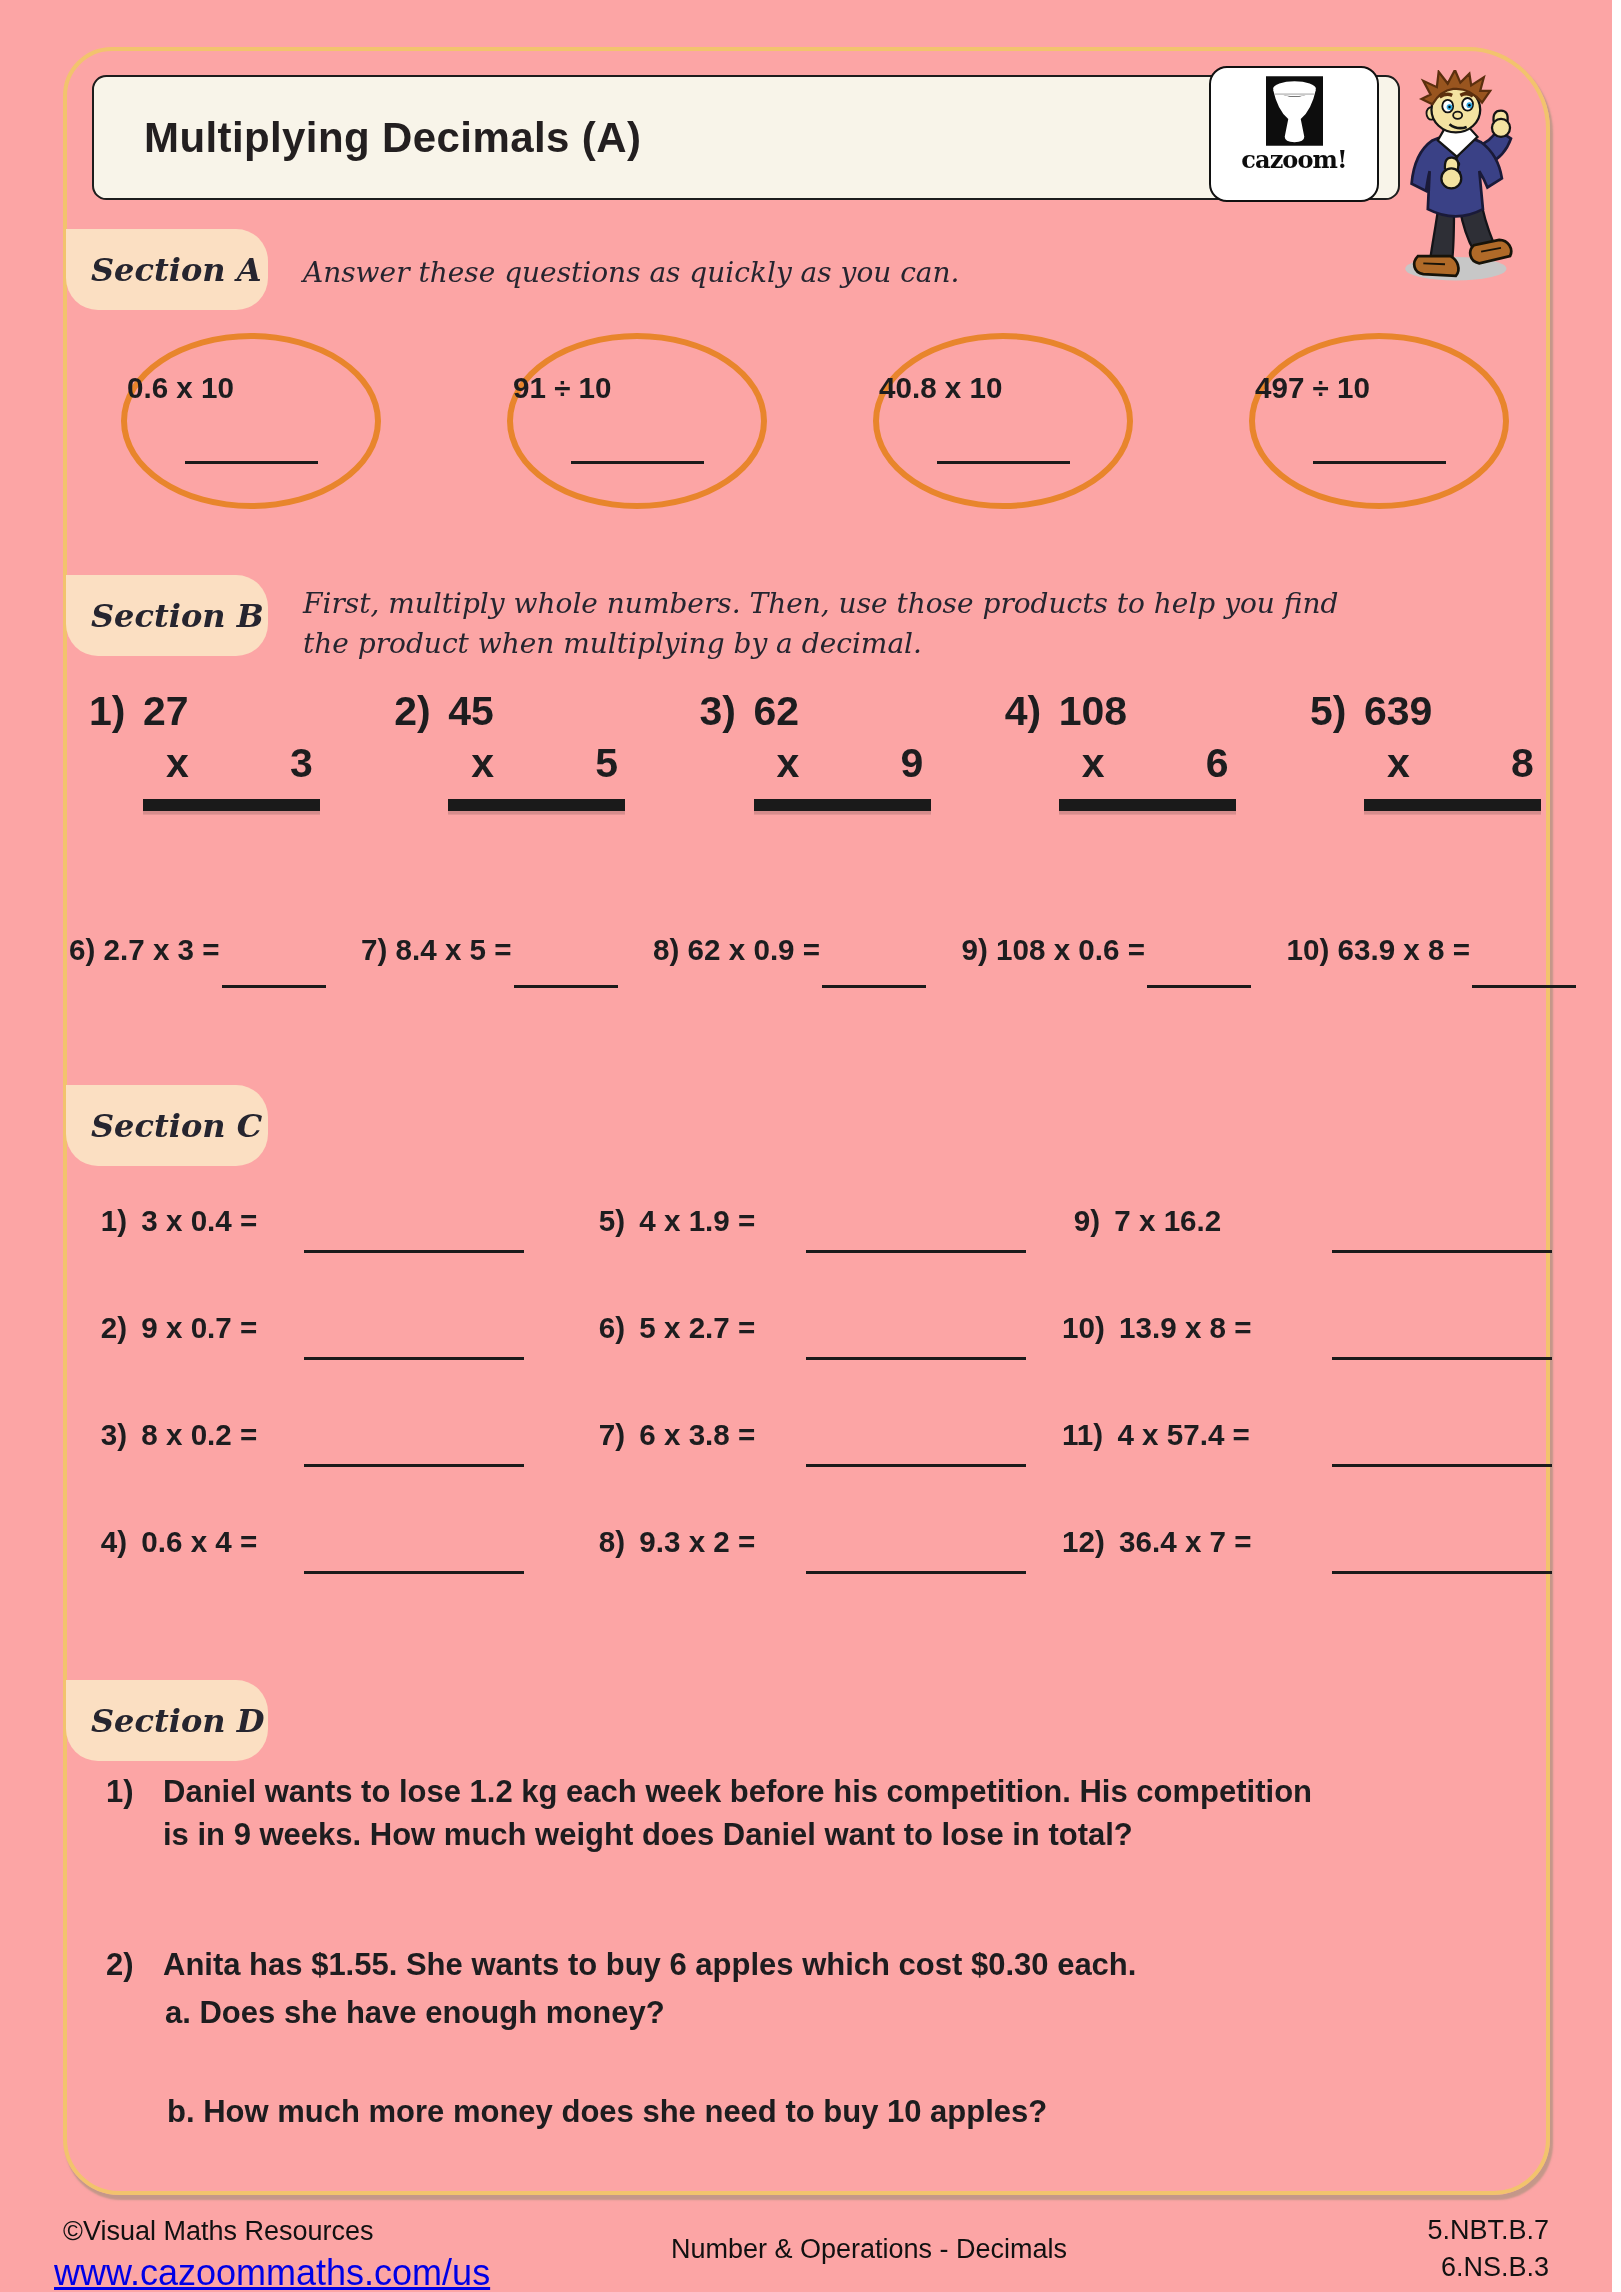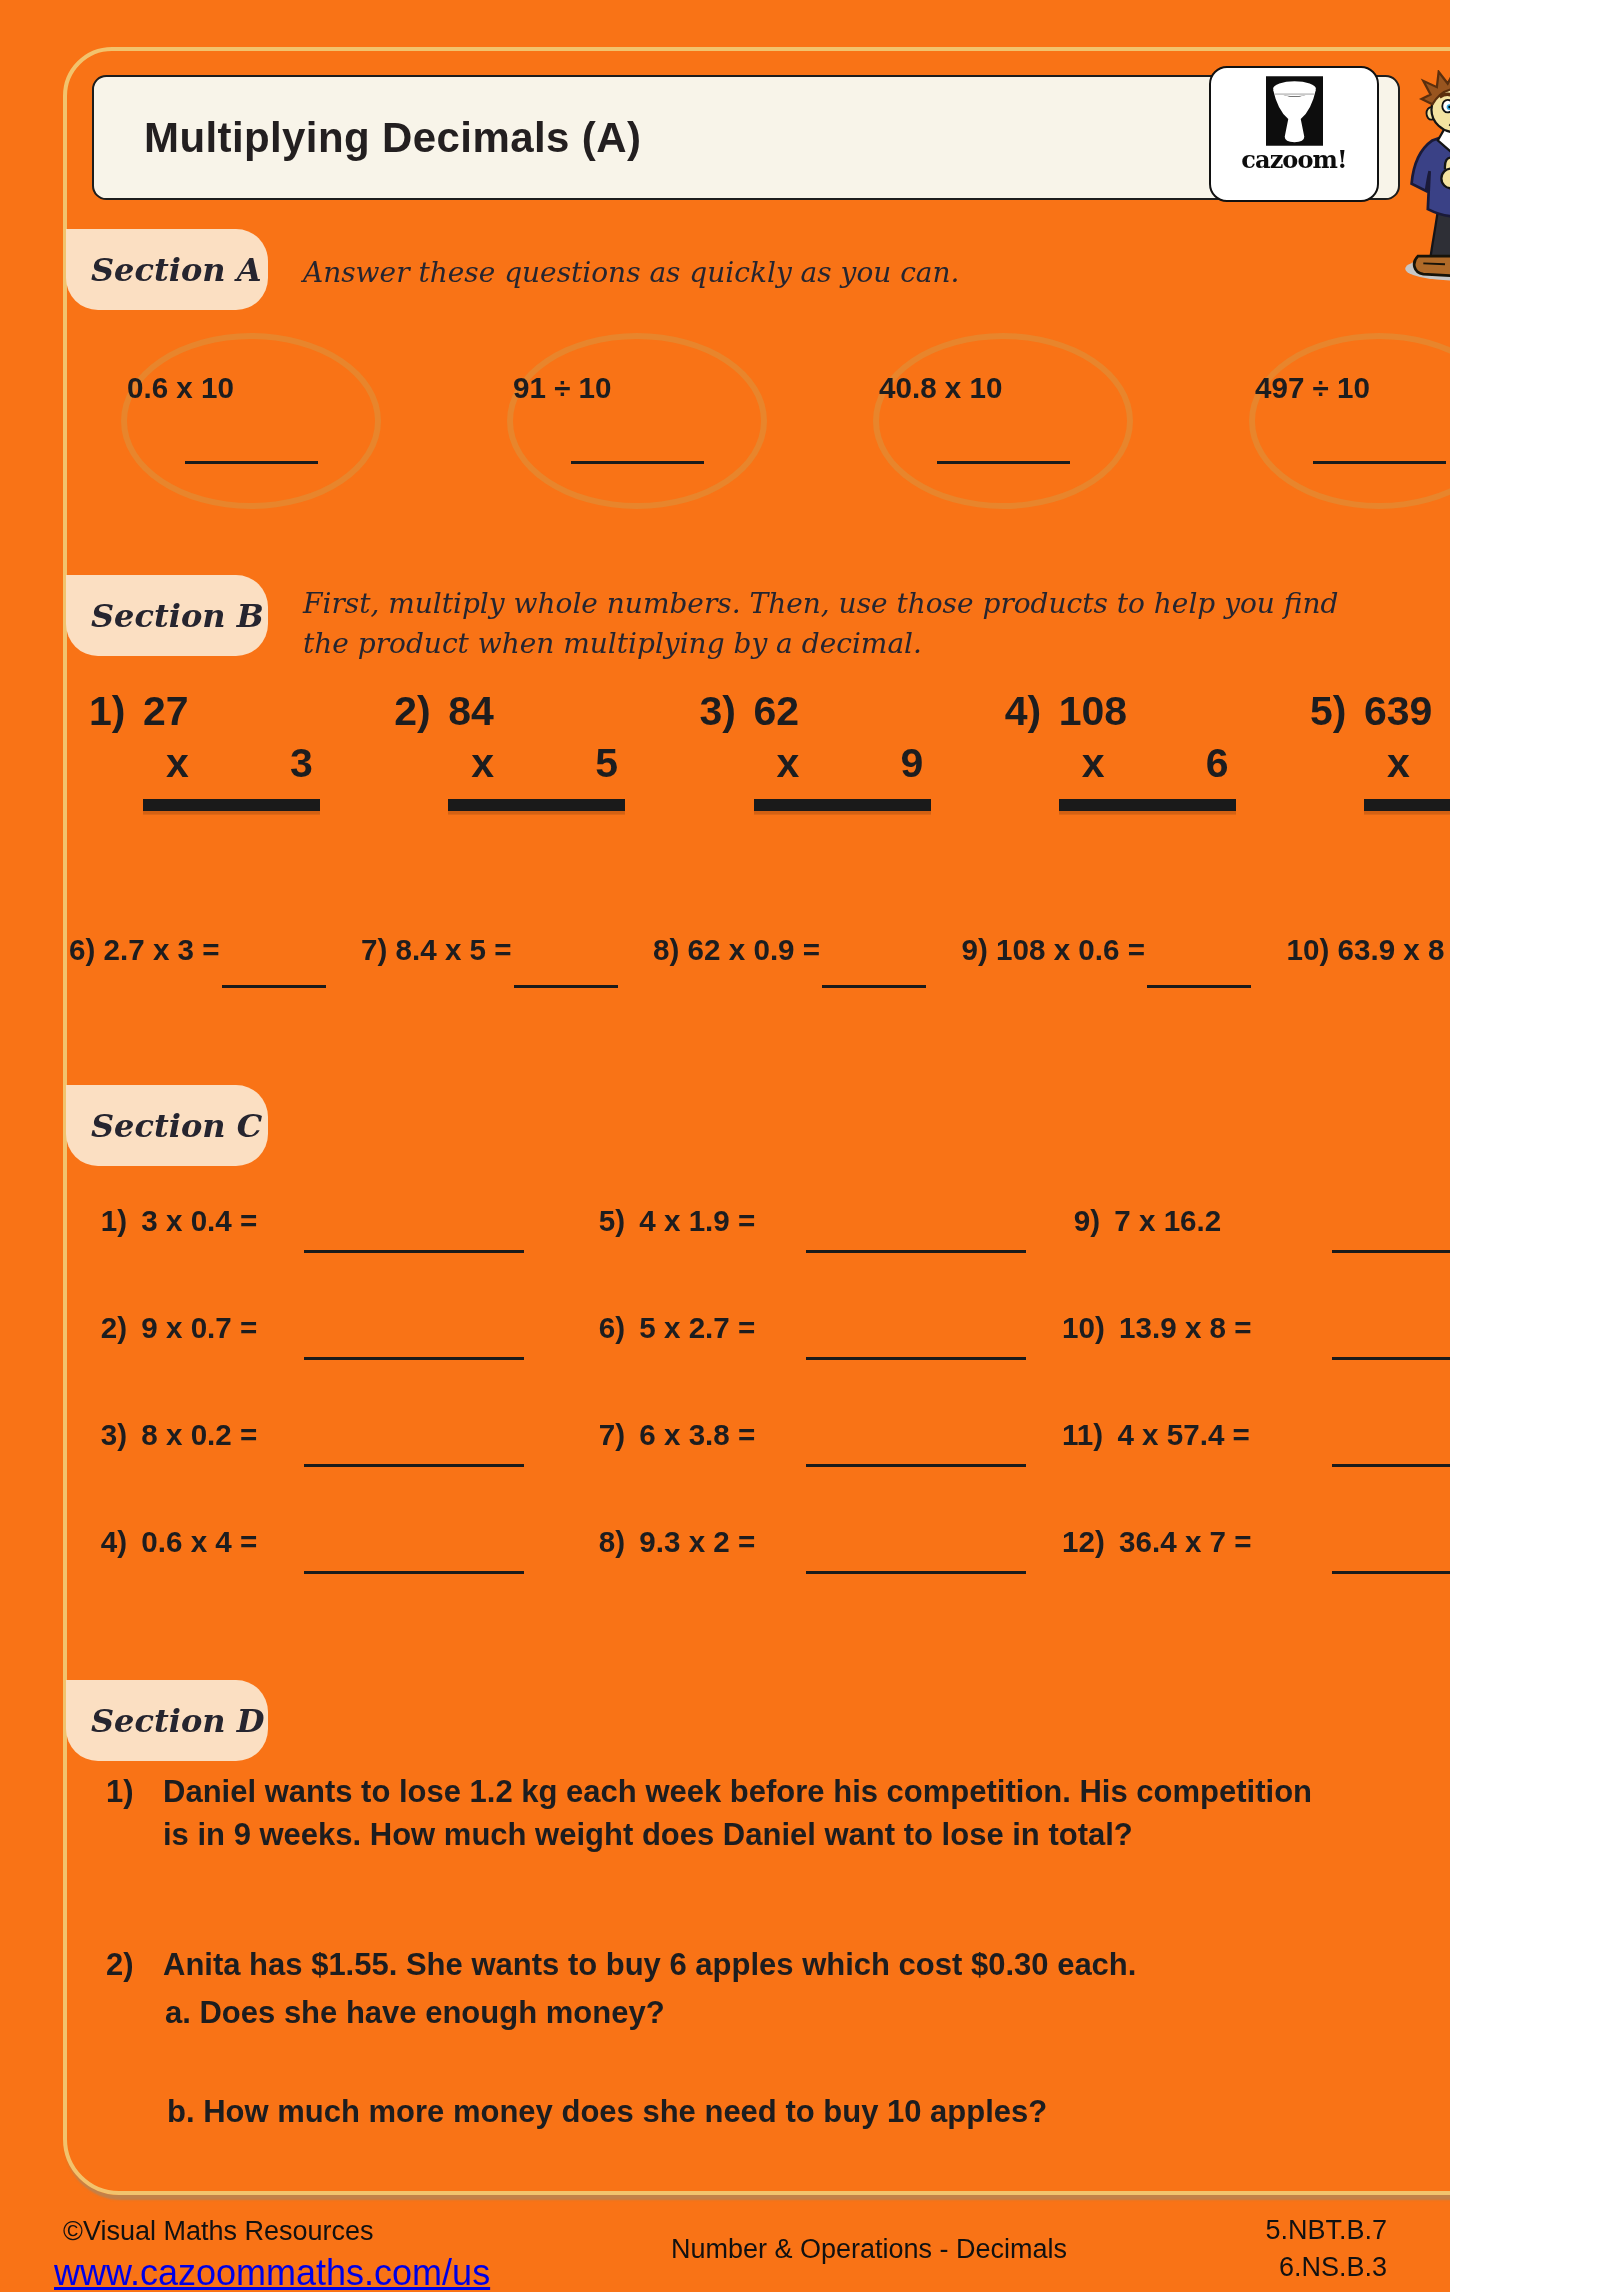--- a/index.html
+++ b/index.html
@@ -1,17 +1,17 @@
 <!DOCTYPE html>
 <html style="font-size:14.3px"><head>
 <meta charset="utf-8">
 <style>
   html,body{margin:0;padding:0;background:#fff;}
-  .sheet{position:relative;width:1414px;height:2293px;background:#f97316;overflow:hidden;
-         font-family:"Liberation Sans",sans-serif;color:#1d1d1f;padding-left:36px;}
+  .sheet{position:relative;width:1612px;height:2293px;background:#fca5a5;overflow:hidden;
+         font-family:"Liberation Sans",sans-serif;color:#1d1d1f;}
 
   
   .frame{position:absolute;left:63px;top:47px;width:1487px;height:2148px;box-sizing:border-box;
          border:4.5px solid #f2c36d;border-radius:49px 82px 56px 56px;
          box-shadow:2.7px 4.5px 1.8px rgba(150,140,115,.55);}
 
   
   .title-box{position:absolute;left:92px;top:75px;width:1308px;height:125px;box-sizing:border-box;
              background:#f8f4e9;border:2.7px solid #1d1d1d;border-radius:14.3px;
              display:flex;align-items:center;}
@@ -188,21 +188,21 @@
         <div class="vp-row">
             <span>x</span>
             <span>3</span>
           </div>
         <div class="vp-bar"></div>
       </div>
     </div>
     <div class="vprob">
       <div class="vp-num">2)</div>
       <div class="vp-stack">
-        <div class="vp-top">84</div>
+        <div class="vp-top">45</div>
         <div class="vp-row">
             <span>x</span>
             <span>5</span>
           </div>
         <div class="vp-bar"></div>
       </div>
     </div>
     <div class="vprob">
       <div class="vp-num">3)</div>
       <div class="vp-stack">

